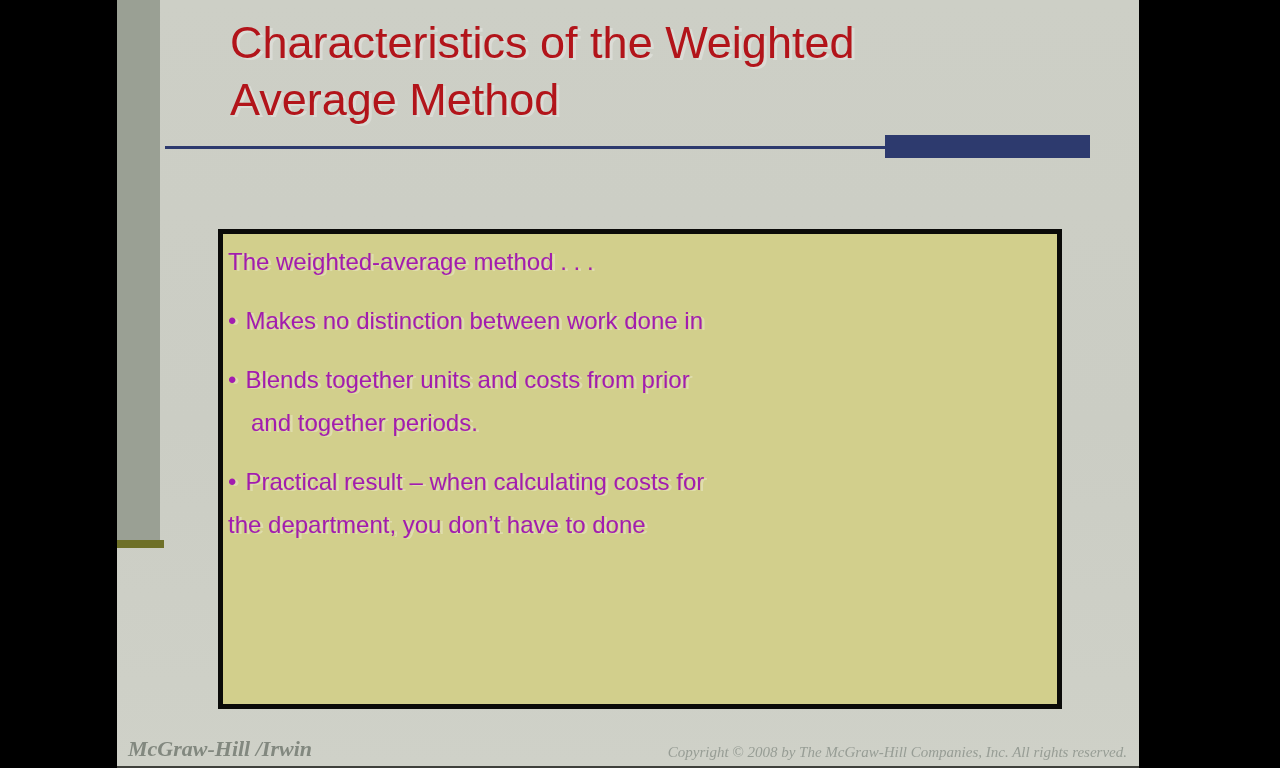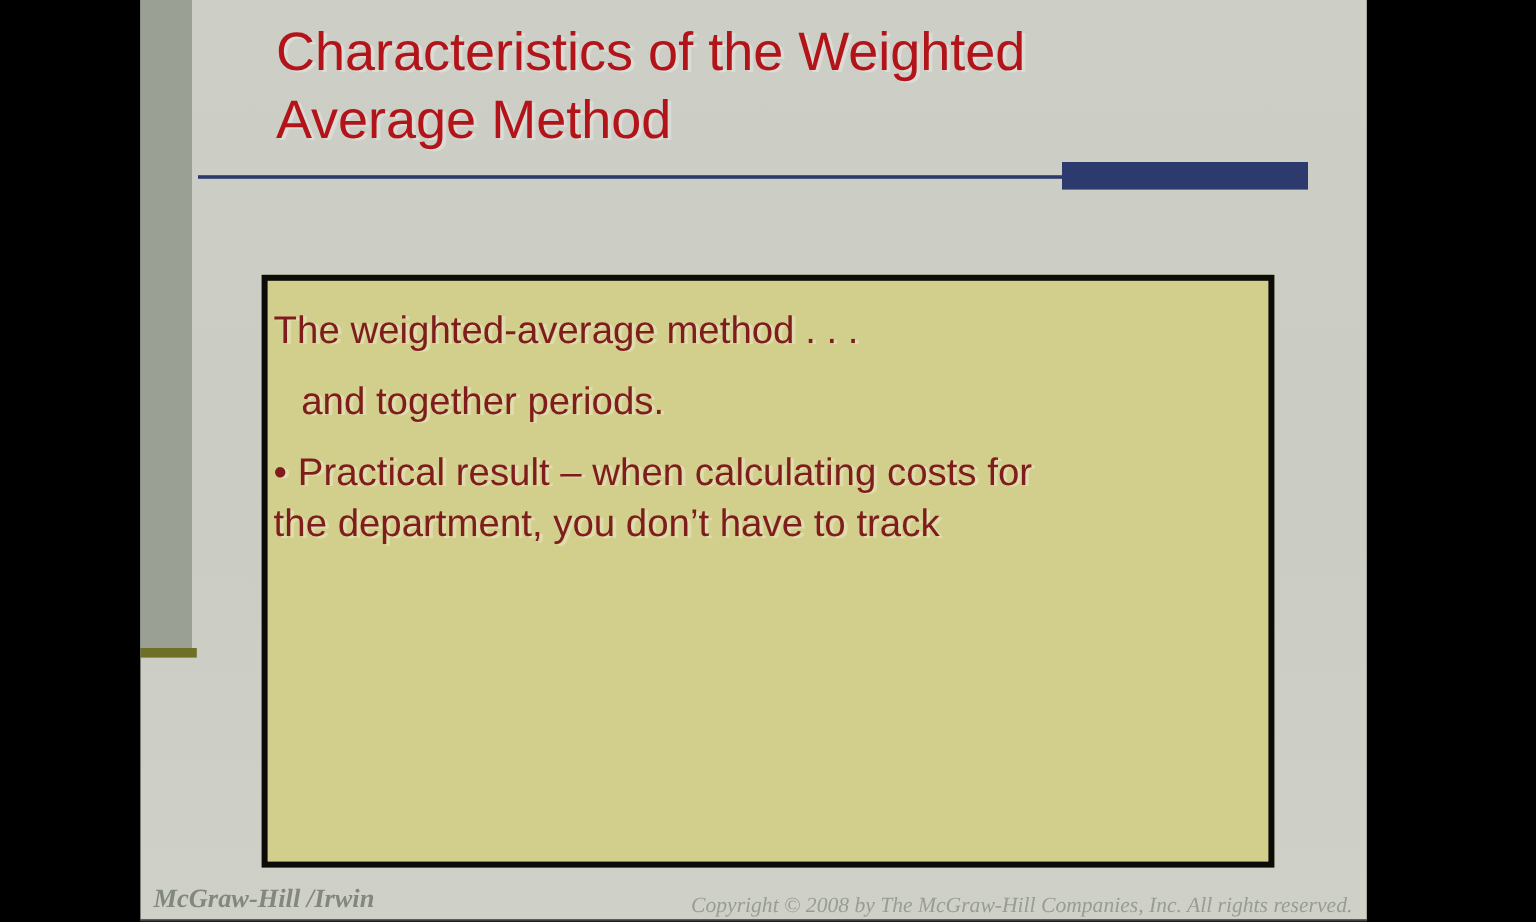--- a/index.html
+++ b/index.html
@@ -58,23 +58,23 @@
     width: 205px; height: 23px;
     background: var(--accent_navy, #2d3a6e);
   }
 
   .content-box {
     position: absolute;
     left: 101px; top: 229px;
     width: 825px; height: 464px;
     background: var(--box_fill, #d2cf8c);
     border: 5px solid #0b0b09;
-    padding: 20px 4px 0 5px;
-    color: #7f1d1d;
-    font-size: 32px;
+    padding: 6px 4px 0 5px;
+    color: #a21caf;
+    font-size: 24px;
     line-height: 43px;
     text-shadow: 3px 1px 0 rgba(255,255,255,0.30);
   }
   .para { margin: 0 0 16px 0; }
   .para:last-child { margin-bottom: 14px; }
   .bline { white-space: nowrap; }
   .para.hang .bline.cont { padding-left: 23px; }
   .para.no-hang .bline.cont { padding-left: 0; }
   .bullet-marker { padding-right: 9px; }
 
@@ -86,21 +86,21 @@
     font-weight: bold;
     font-size: 22px;
     color: #82887f;
     white-space: nowrap;
   }
   .footer-copyright {
     position: absolute;
     right: 12px; top: 744px;
     font-family: "Liberation Serif", serif;
     font-style: italic;
-    font-size: 18px;
+    font-size: 15px;
     color: #979d95;
     white-space: nowrap;
   }
   .bottom-edge {
     position: absolute;
     left: 0; bottom: 0;
     width: 1022px; height: 2px;
     background: rgba(15,15,12,0.75);
   }
 </style>
@@ -125,29 +125,31 @@
     <div class="title-underline"></div>
     <div class="title-accent-bar"></div>
 
     <div class="content-box">
 
       <div class="para intro">
         <div class="bline">The weighted-average method . . .</div>
       </div>
 
       <div class="para hang">
+        <div class="bline"><span class="bullet-marker">•</span><span>Makes no distinction between work done in</span></div>
       </div>
 
       <div class="para hang">
+        <div class="bline"><span class="bullet-marker">•</span><span>Blends together units and costs from prior</span></div>
         <div class="bline cont">and together periods.</div>
       </div>
 
       <div class="para no-hang">
         <div class="bline"><span class="bullet-marker">•</span><span>Practical result – when calculating costs for</span></div>
-        <div class="bline cont">the department, you don’t have to track</div>
+        <div class="bline cont">the department, you don’t have to done</div>
       </div>
 
     </div>
 
     <div class="footer-brand">McGraw-Hill /Irwin</div>
     <div class="footer-copyright">Copyright © 2008 by The McGraw-Hill Companies, Inc. All rights reserved.</div>
     <div class="bottom-edge"></div>
 
   </div>
 </div>

